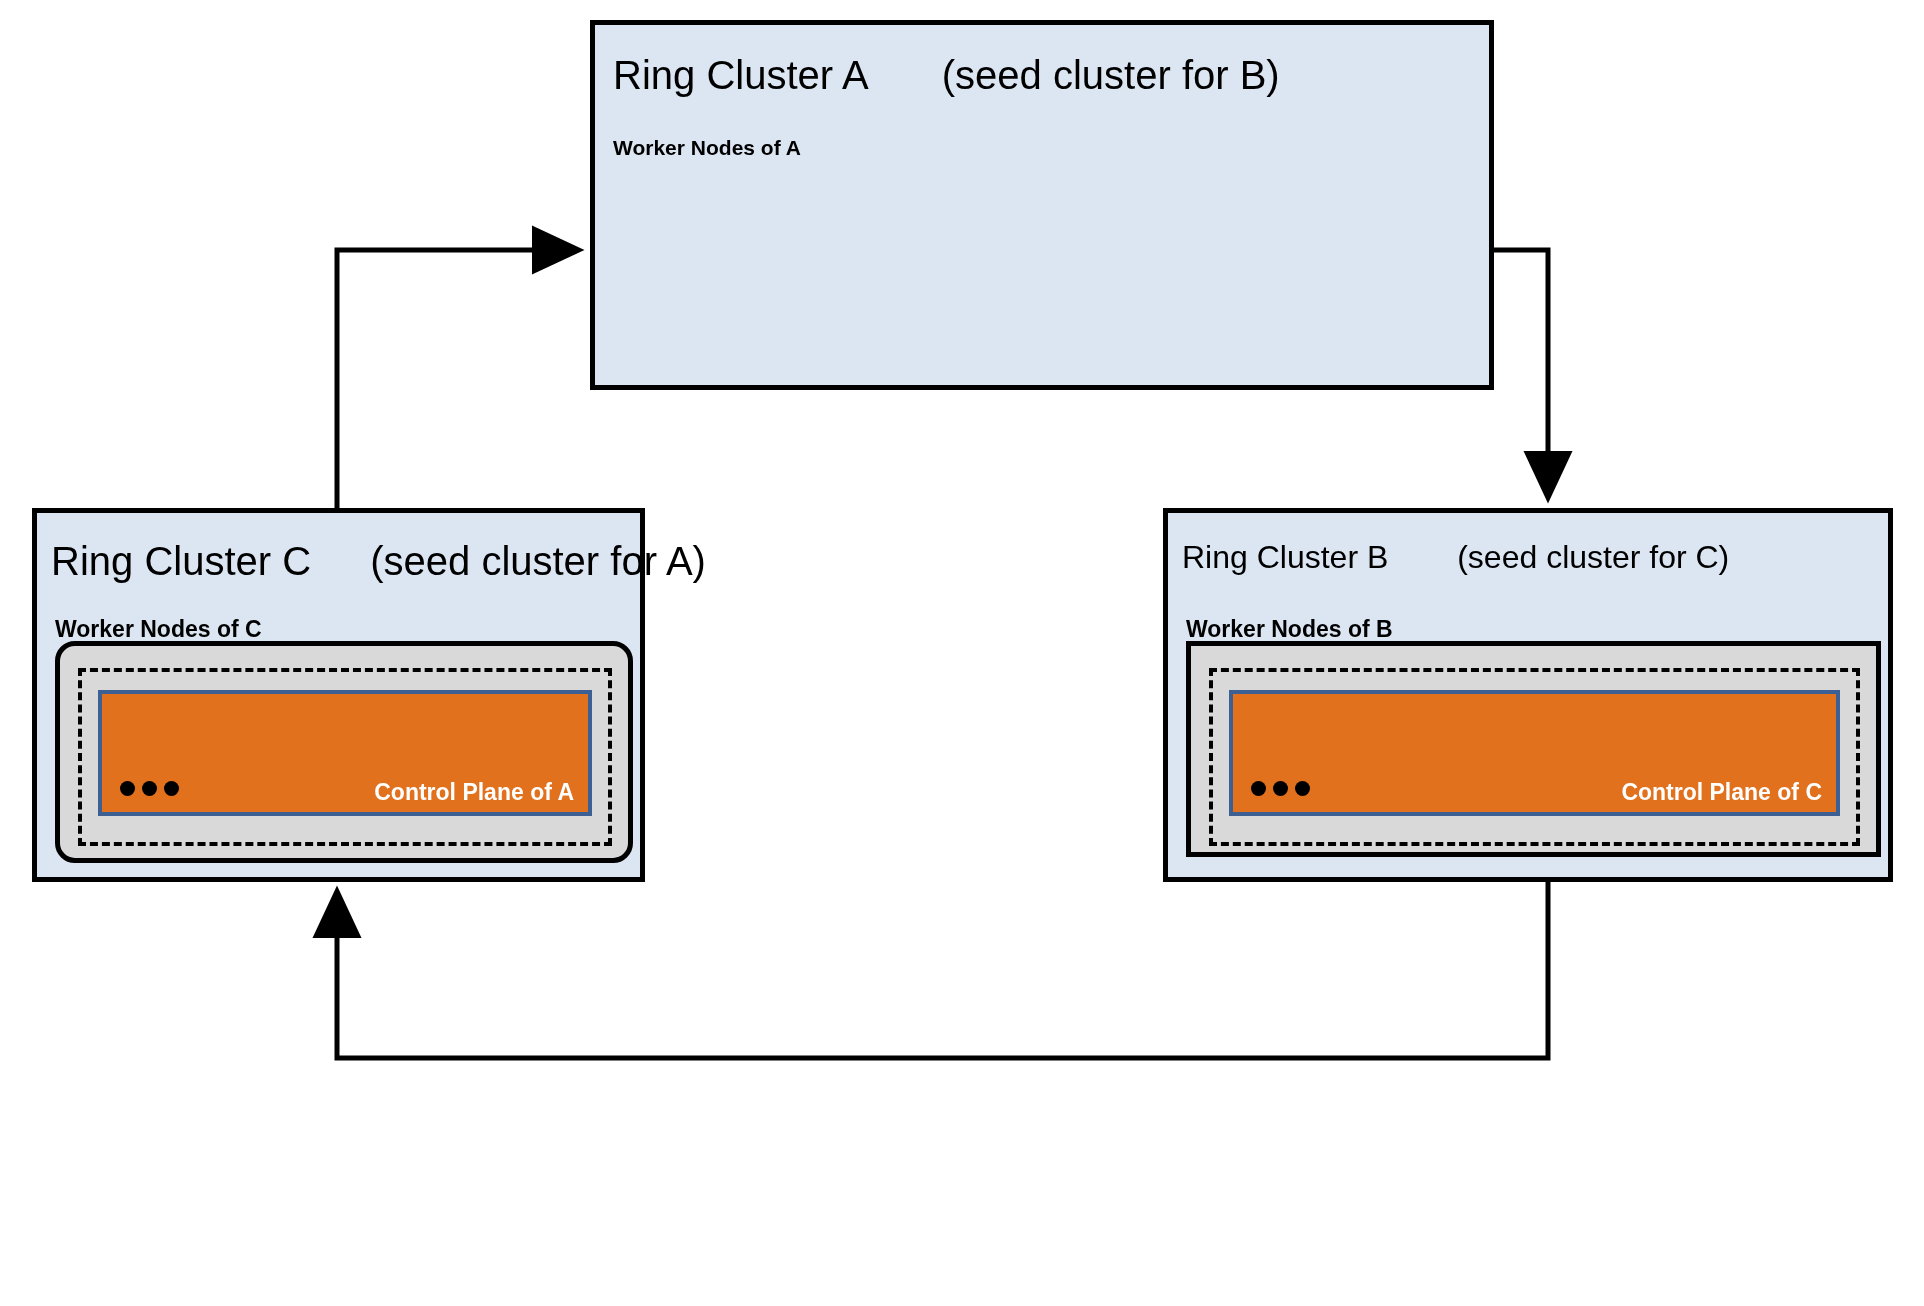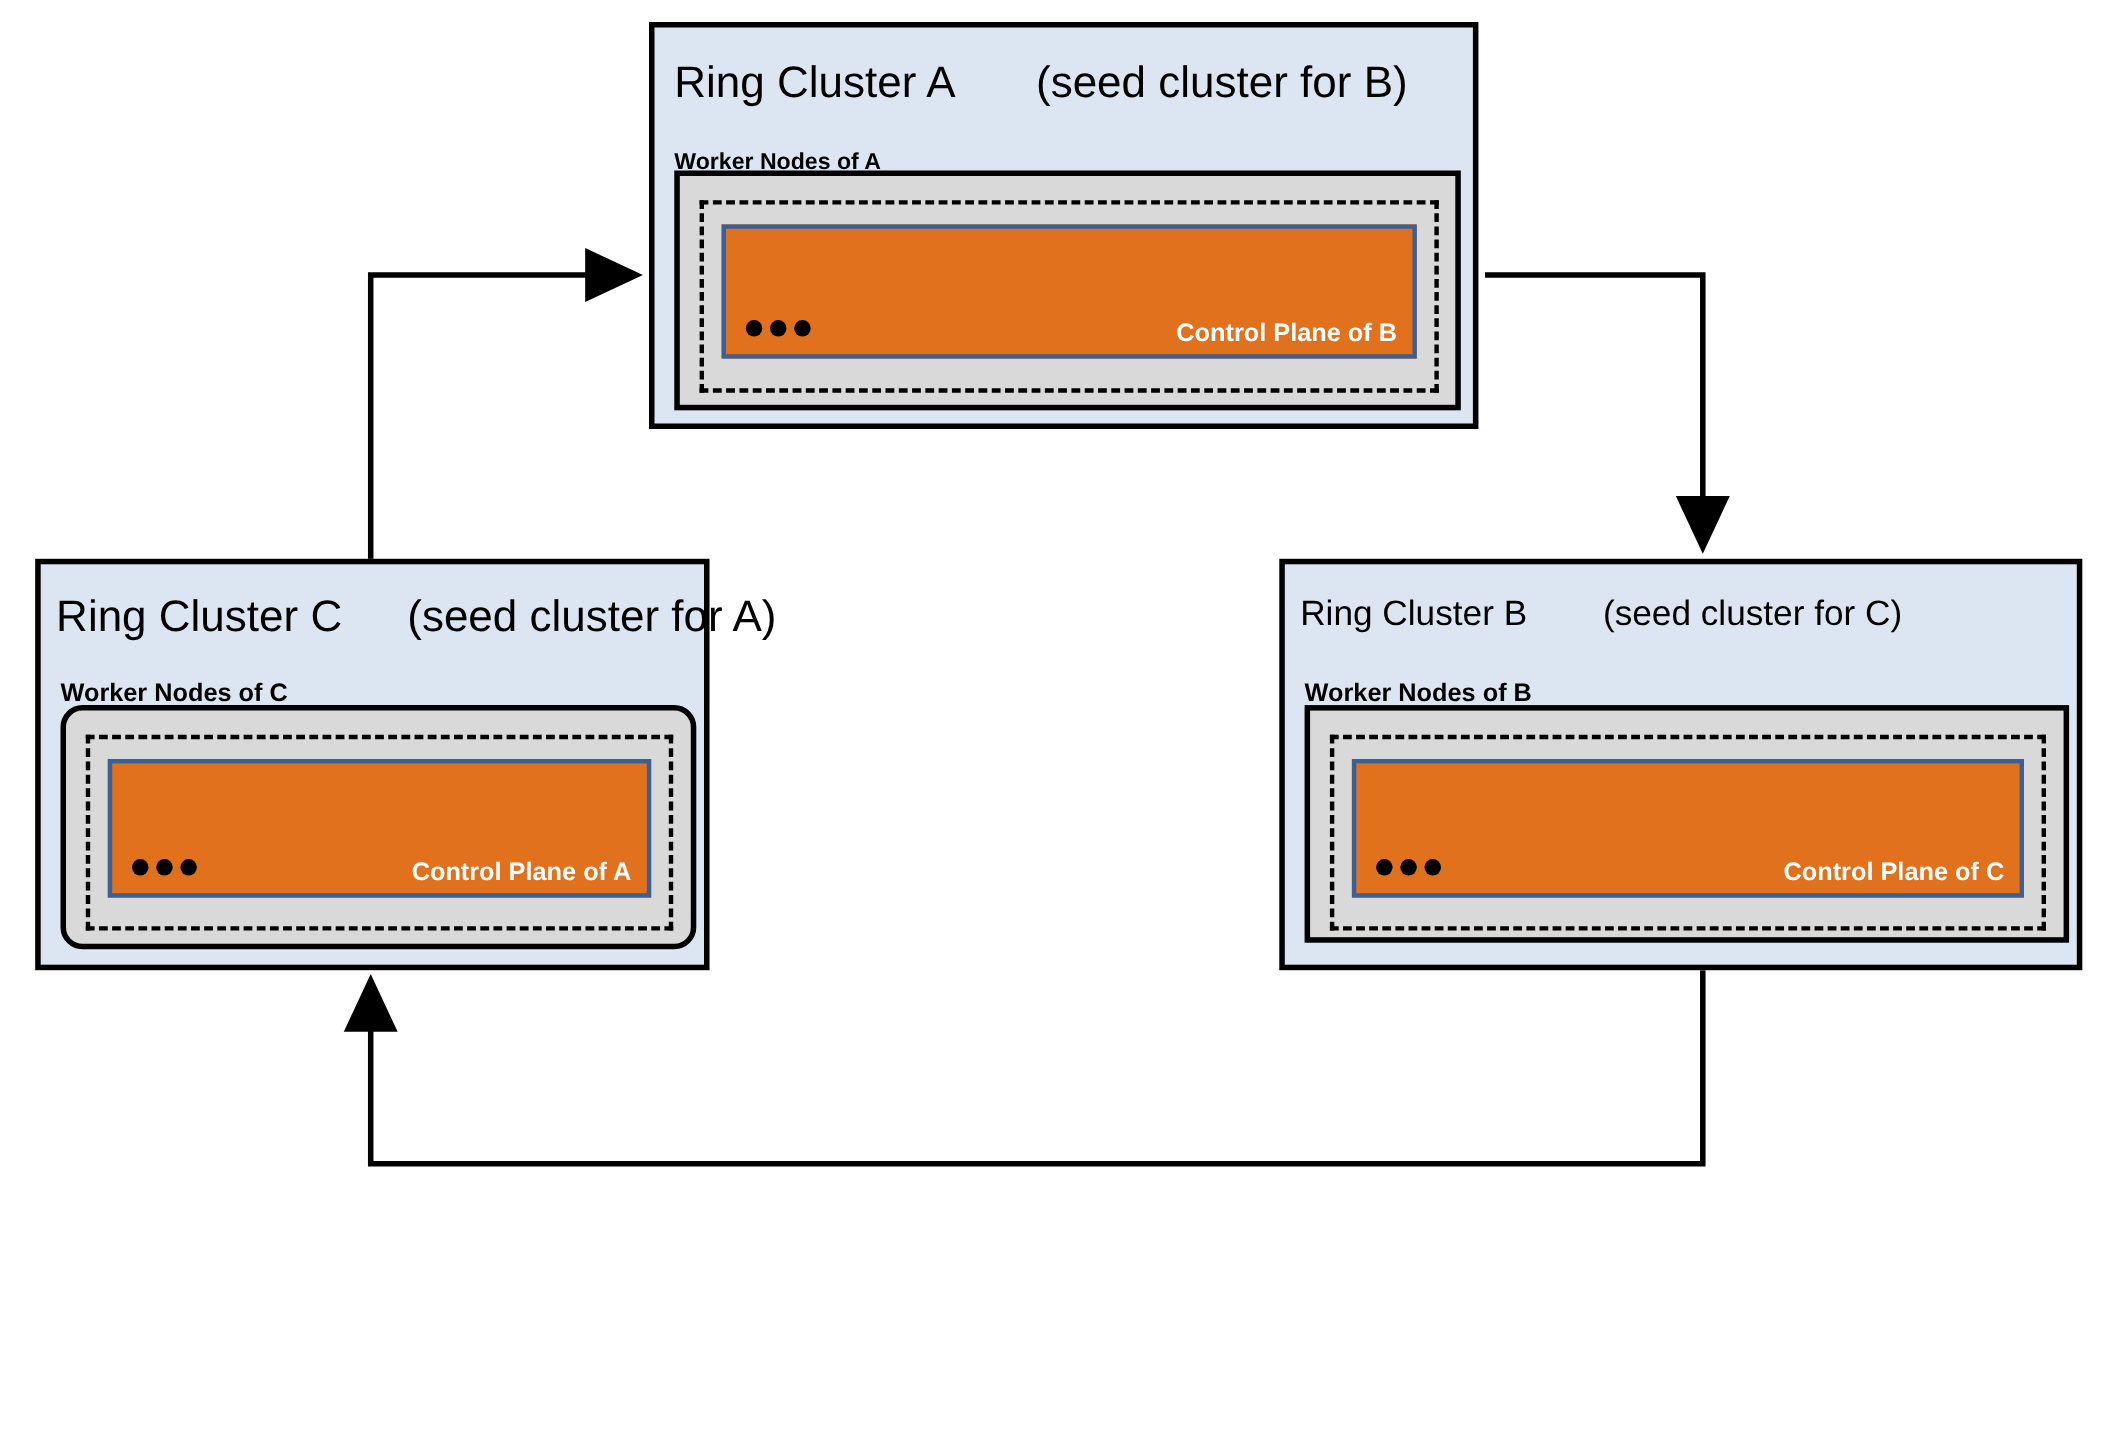--- a/index.html
+++ b/index.html
@@ -114,42 +114,29 @@
       </marker>
     </defs>
 
     <path d="M 337 640 L 337 250 L 578 250" fill="none" stroke="#000000" stroke-width="5" marker-end="url(#ah)"></path>
 
     <path d="M 1350 250 L 1548 250 L 1548 497" fill="none" stroke="#000000" stroke-width="5" marker-end="url(#ah)"></path>
 
     <path d="M 1548 882 L 1548 1058 L 337 1058 L 337 892" fill="none" stroke="#000000" stroke-width="5" marker-end="url(#ah)"></path>
   </svg>
 
-  <div class="cluster" style="left:590px; top:20px; width:754px; height:370px;">
+  <div class="cluster" style="left:590px; top:20px; width:904px; height:370px;">
 
     <div class="cluster-title" style="left:18px; top:30px; font-size:40px;">
       <span class="ct-name">Ring Cluster A</span>
       <span class="ct-seed" style="margin-left:62px;">(seed cluster for B)</span>
     </div>
 
     <div class="worker-label" style="left:18px; top:112px; font-size:21px;">Worker Nodes of A</div>
 
-    <div class="worker-box" style="left:18px; top:130px; width:715px; height:218px;">
-
-      <div class="dashed-box" style="left:18px; top:22px; width:672px; height:175px;"></div>
-
-      <div class="cp-box" style="left:38px; top:44px; width:632px; height:122px;">
-        <div class="dots">
-          <i></i>
-            <i></i>
-            <i></i>
-        </div>
-        <div class="cp-label" style="font-size:23px;">Control Plane of B</div>
-      </div>
-    </div>
   </div>
 
   <div class="cluster" style="left:32px; top:508px; width:613px; height:374px;">
 
     <div class="cluster-title" style="left:14px; top:28px; font-size:40px;">
       <span class="ct-name">Ring Cluster C</span>
       <span class="ct-seed" style="margin-left:48px;">(seed cluster for A)</span>
     </div>
 
     <div class="worker-label" style="left:18px; top:105px; font-size:23px;">Worker Nodes of C</div>

